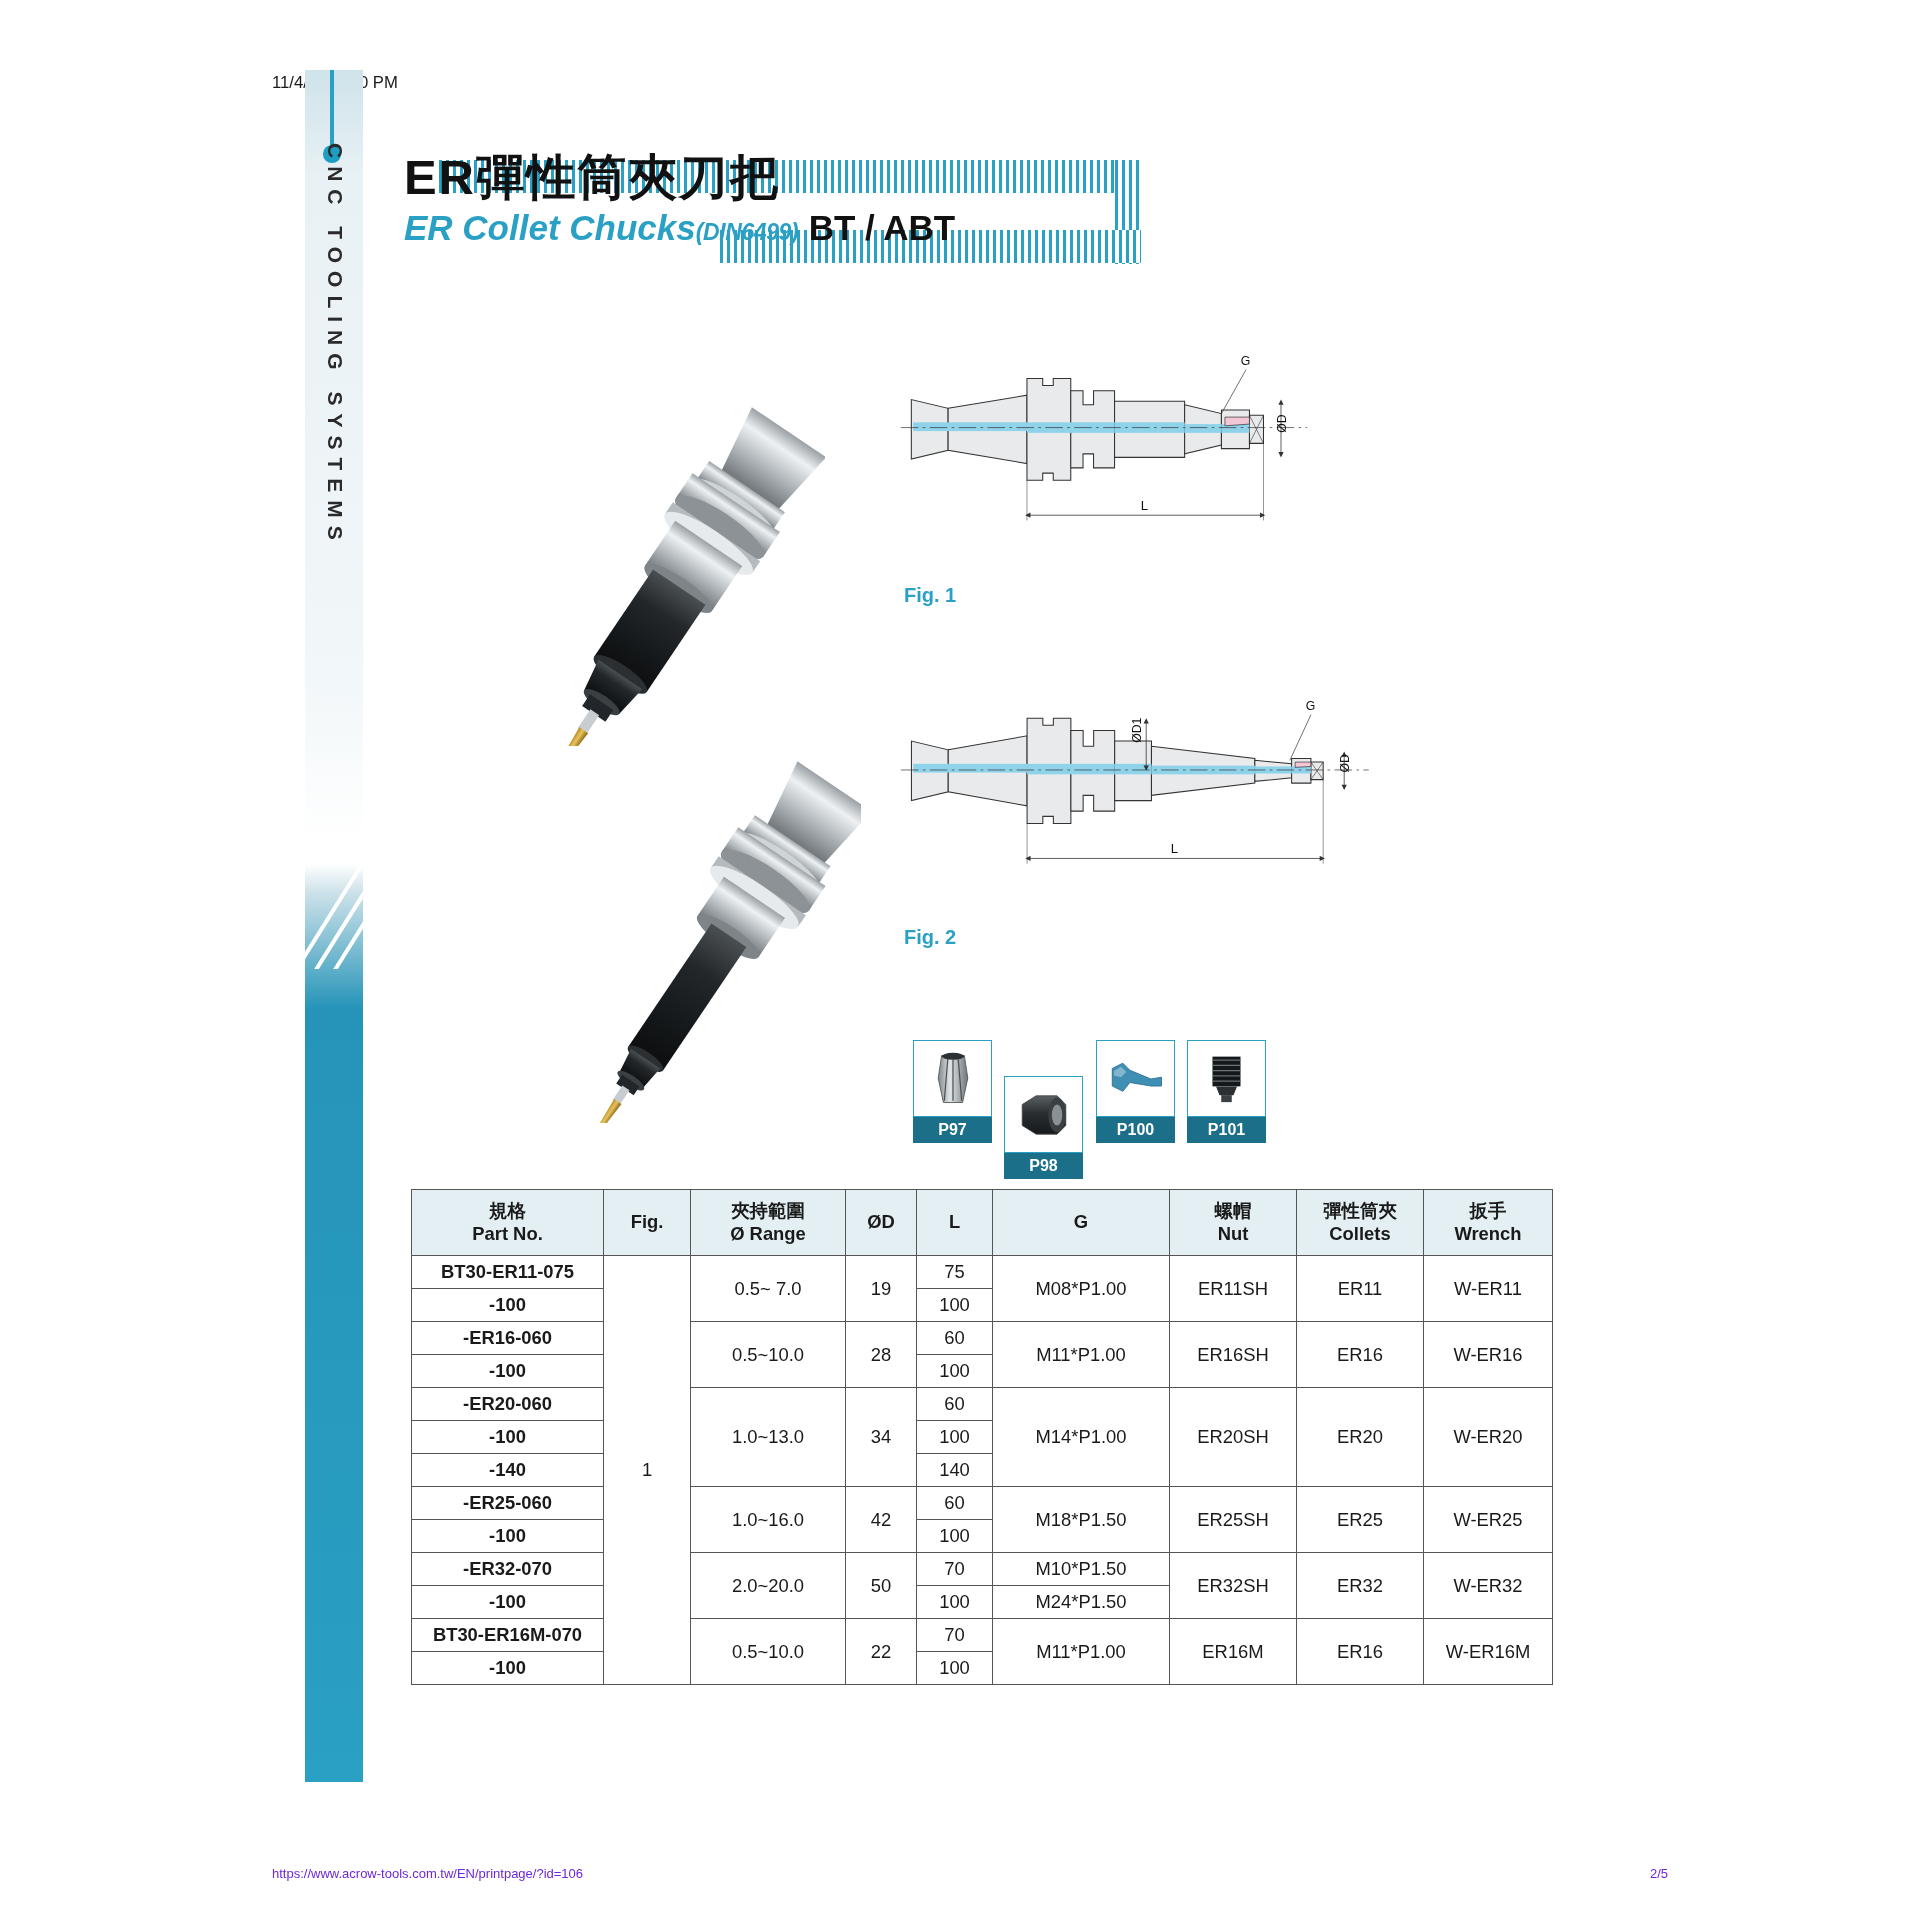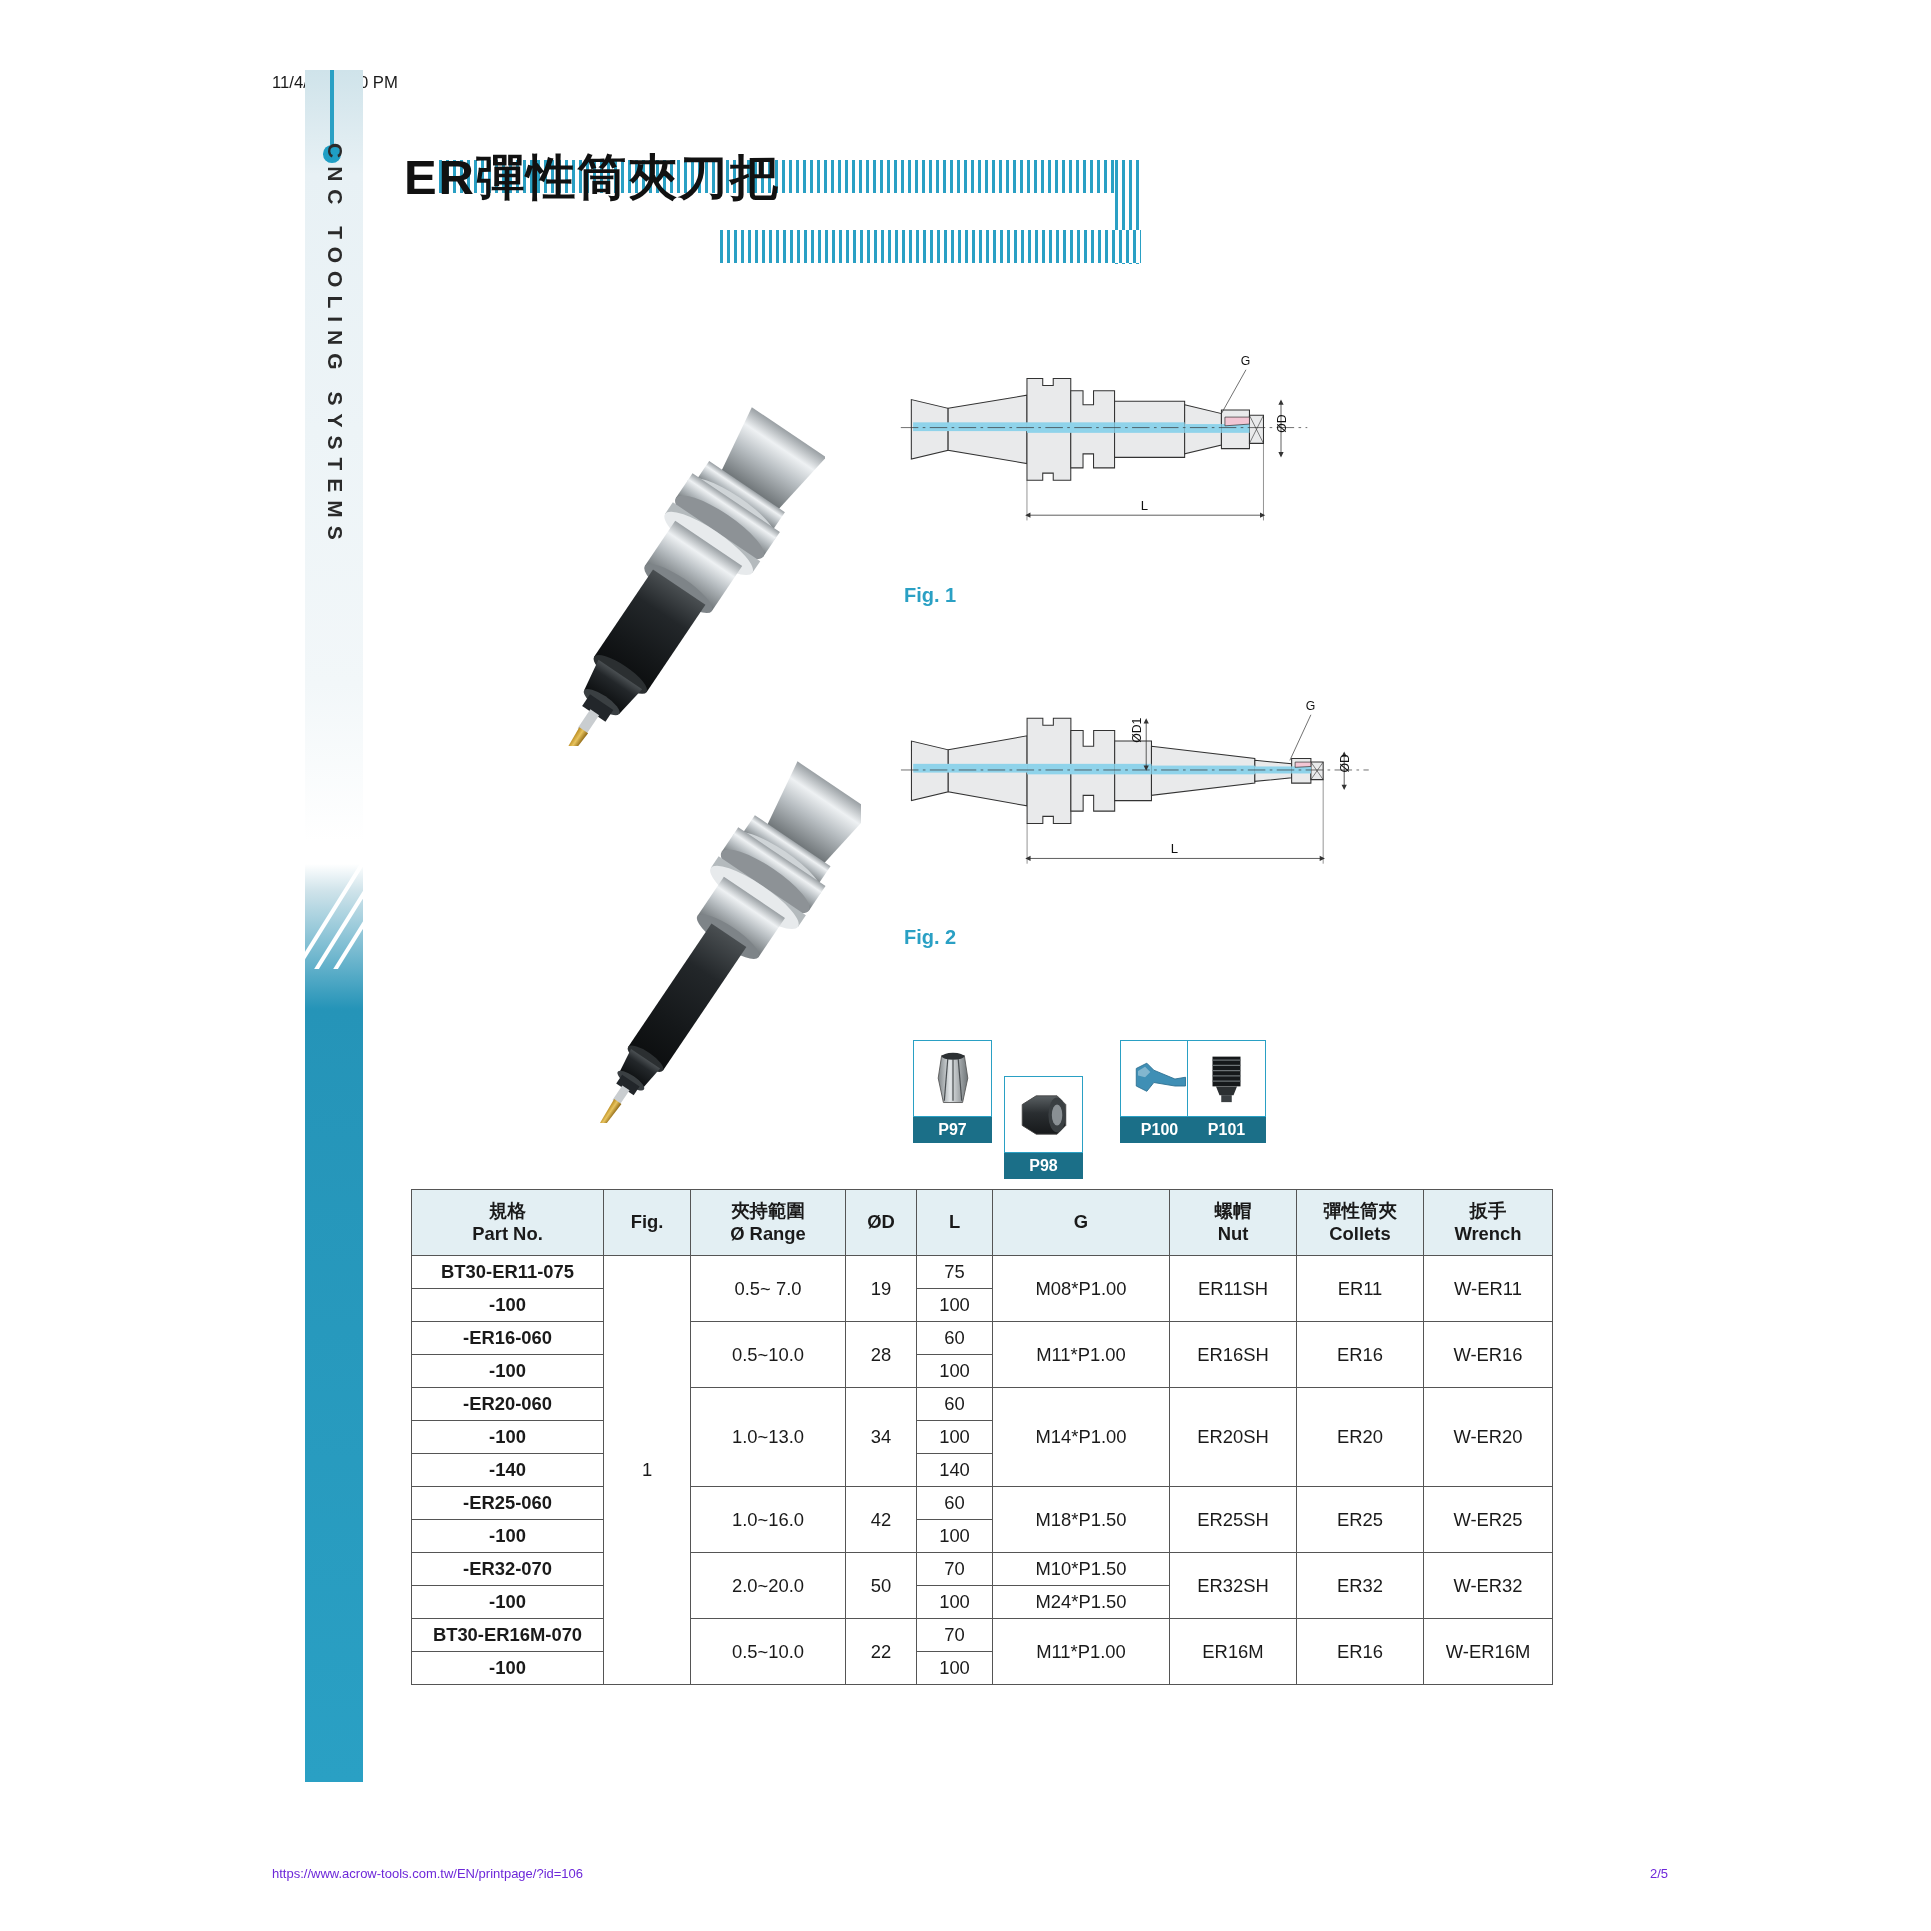--- a/index.html
+++ b/index.html
@@ -220,21 +220,21 @@
     background: #1b6f88;
     color: #fff;
     font-size: 16px;
     font-weight: 700;
     text-align: center;
     line-height: 26px;
     box-sizing: border-box;
   }
   .acc1 { left: 0; }
   .acc2 { left: 91px; margin-top: 36px; }
-  .acc3 { left: 183px; margin-left: 24px; }
+  .acc3 { left: 183px; }
   .acc4 { left: 274px; }
 
   
   .spec-table {
     position: absolute;
     left: 411px;
     top: 1189px;
     border-collapse: collapse;
     font-size: 18.4px;
   }
@@ -282,20 +282,23 @@
       <i></i>
   </div>
 </div>
 
 <div class="hatch h1"></div>
 <div class="hatch h2"></div>
 <div class="hatch h3"></div>
 
 <div class="title-zone">
   <div class="title-cn">ER彈性筒夾刀把</div>
+  <div class="title-en">
+    <span>ER Collet Chucks</span><span class="din">(DIN6499)</span><span class="btabt">BT / ABT</span>
+  </div>
 </div>
 
 <div class="photo" style="left:456px; top:342px;">
   <svg width="369" height="404" viewBox="0 0 420 460">
     <defs>
       <linearGradient id="steel1" x1="0" y1="0" x2="0" y2="1">
         <stop offset="0%" stop-color="#9aa0a4"></stop>
         <stop offset="25%" stop-color="#eef1f3"></stop>
         <stop offset="55%" stop-color="#b9bfc3"></stop>
         <stop offset="100%" stop-color="#6d7376"></stop>

